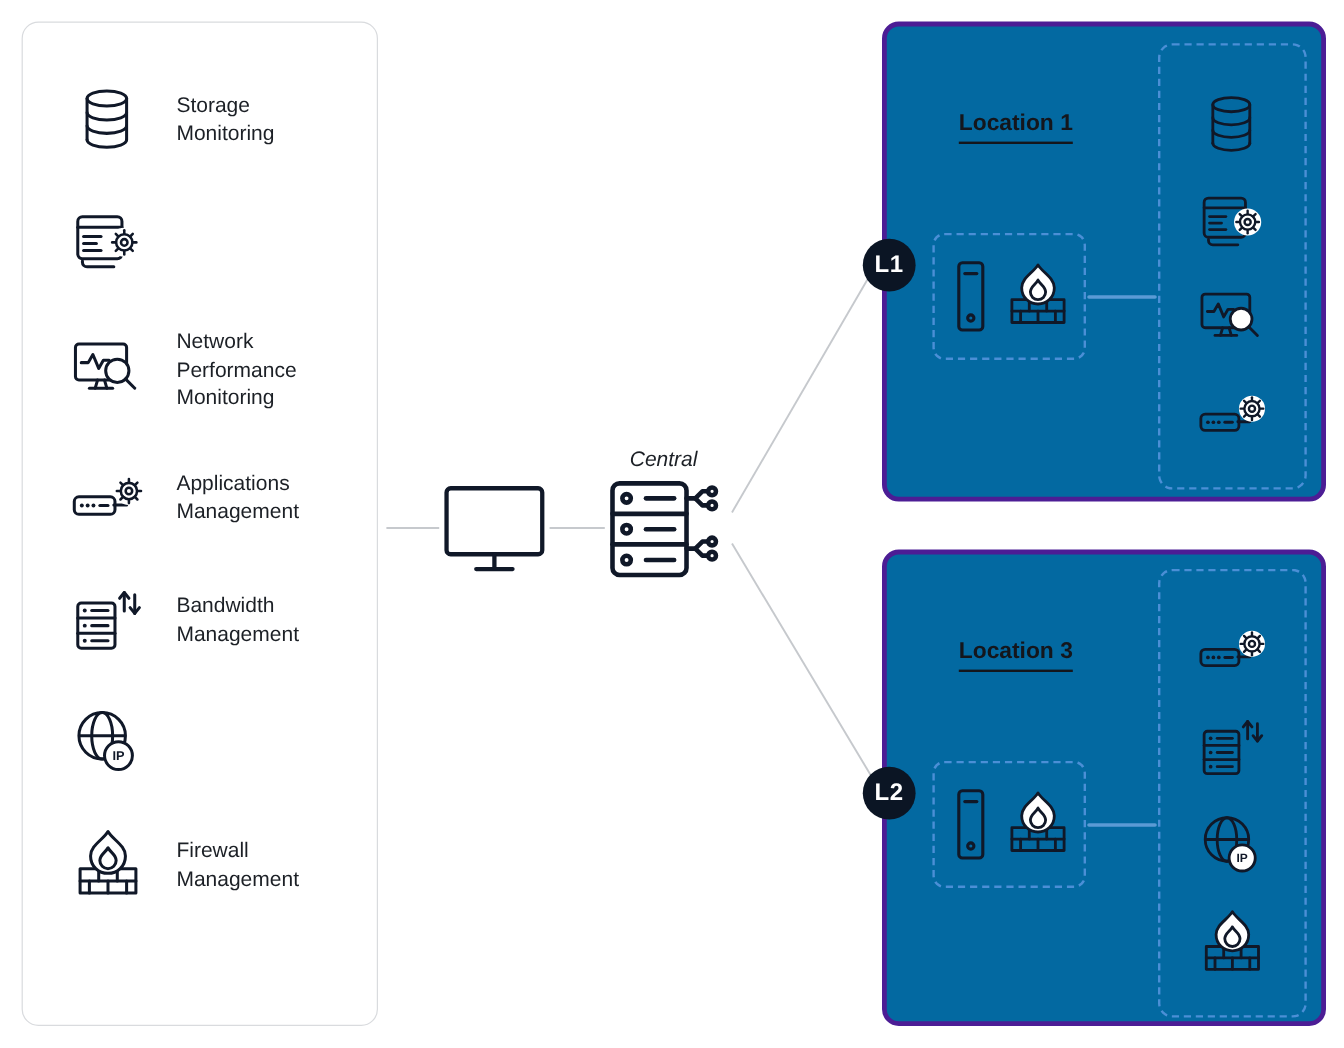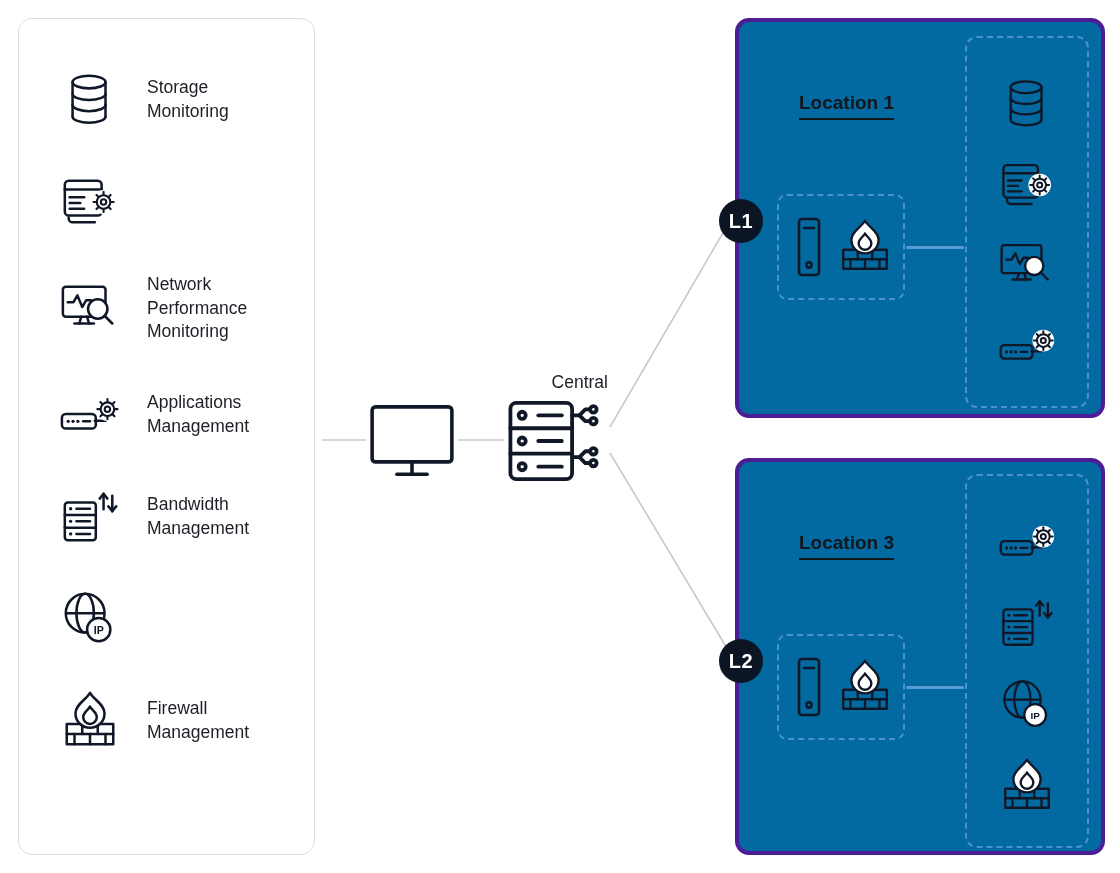--- a/index.html
+++ b/index.html
@@ -18,22 +18,22 @@
   .legend-panel { position:absolute; left:18px; top:18px; width:297px; height:837px;
     border:1px solid #d9dbde; border-radius:14px; background:#fff;
     padding:50px 8px 0 40px; display:flex; flex-direction:column; gap:40px; }
   .legend-item { display:flex; align-items:center; gap:26px; }
   .legend-item svg { width:62px; height:62px; flex:0 0 auto; }
   .llabel { font-size:17.5px; color:#1c2026; line-height:1.35; max-width:140px; }
 
   
   .central-monitor { position:absolute; left:368px; top:402px; width:88px; height:84px; }
   .central-server  { position:absolute; left:506px; top:396px; width:94px; height:90px; }
-  .central-label { position:absolute; left:498px; top:372px; width:110px; text-align:right;
-    font-size:17.5px; color:#1c2026; }
+  .central-label { position:absolute; left:498px; top:372px; width:110px; text-align:center;
+    font-size:17.5px; color:#1c2026;font-style:italic; }
 
   
   .location { position:absolute; width:370px; border:4px solid #4c1d95; border-radius:14px; background:#0369a1; }
   .loc1 { left:735px; top:18px;  height:400px; }
   .loc2 { left:735px; top:458px; height:397px; }
   .loc-title { position:absolute; left:60px; top:70px; font-size:19px; font-weight:bold; color:#14161c;
     border-bottom:2.5px solid #14161c; padding-bottom:4px; }
   .l-badge { position:absolute; left:-20px; top:177px; width:44px; height:44px; border-radius:50%;
     background:#0b1524; color:#ffffff; font-weight:bold; font-size:20px;
     display:flex; align-items:center; justify-content:center; letter-spacing:.5px; }

